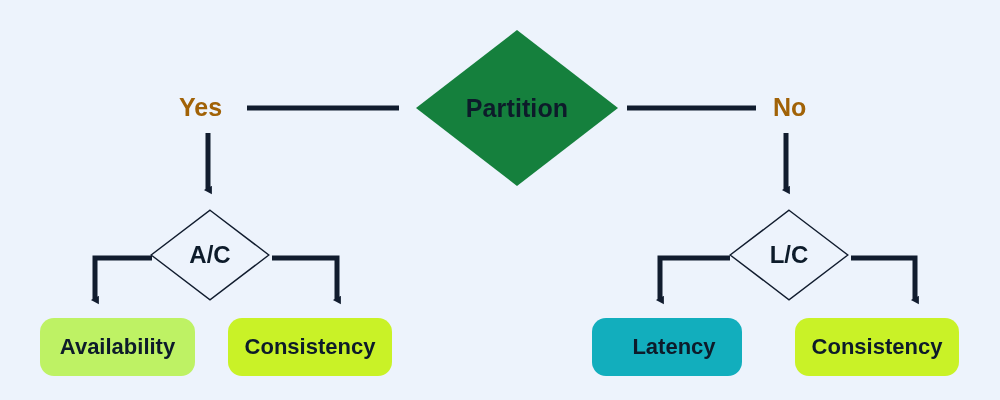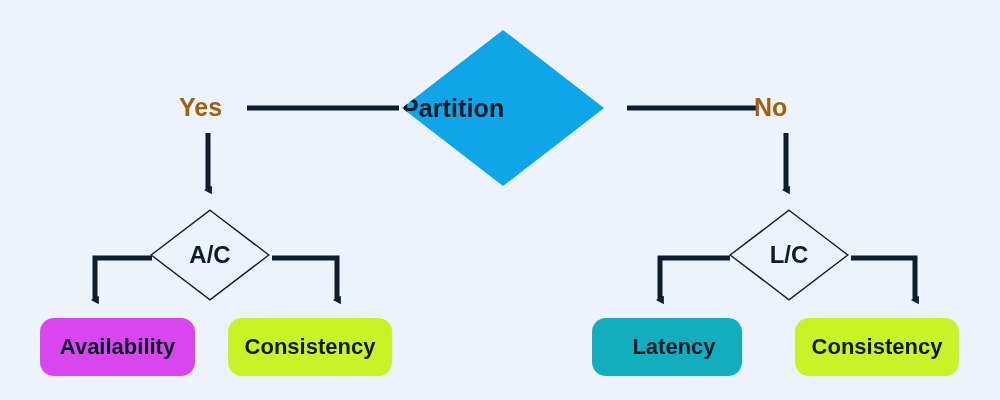--- a/index.html
+++ b/index.html
@@ -23,30 +23,30 @@
     position: absolute;
     left: 0;
     top: 0;
     width: 1000px;
     height: 400px;
   }
 
   
   .root-diamond {
     position: absolute;
-    left: 402px;
+    left: 416px;
     top: 30px;
     width: 202px;
     height: 156px;
-    background: #0ea5e9;
+    background: #15803d;
     -webkit-clip-path: polygon(50% 0%, 100% 50%, 50% 100%, 0% 50%);
     clip-path: polygon(50% 0%, 100% 50%, 50% 100%, 0% 50%);
     display: flex;
     align-items: center;
-    justify-content: flex-start;
+    justify-content: center;
   }
   .root-diamond .dlabel {
     font-size: 25px;
     font-weight: bold;
     color: #0d1b2a;
     letter-spacing: 0.1px;
   }
 
   
   .sub-diamond {
@@ -78,40 +78,40 @@
 
   
   .edge-label {
     position: absolute;
     font-size: 25px;
     font-weight: bold;
     color: #a16207;
     line-height: 1;
   }
   #label-yes { left: 179px; top: 95px; }
-  #label-no  { left: 754px; top: 95px; }
+  #label-no  { left: 773px; top: 95px; }
 
   
   .term-box {
     position: absolute;
     height: 58px;
     border-radius: 14px;
     display: flex;
     align-items: center;
     justify-content: center;
     box-sizing: border-box;
     padding: 0 16px;
   }
   .term-box .blabel {
     font-size: 22px;
     font-weight: bold;
     color: #0d1b2a;
     white-space: nowrap;
   }
-  #box-availability { left: 40px;  top: 318px; width: 155px; background: #d946ef; }
+  #box-availability { left: 40px;  top: 318px; width: 155px; background: #bef264; }
   #box-consistency-1{ left: 228px; top: 318px; width: 164px; background: #c9f227; }
   #box-latency      { left: 592px; top: 318px; width: 150px; background: #12aebd; padding-left: 30px; }
   #box-consistency-2{ left: 795px; top: 318px; width: 164px; background: #c9f227; }
 </style>
 </head>
 <body>
 
 <div id="diagram">
 
   <svg id="wires" viewBox="0 0 1000 400" width="1000" height="400" aria-hidden="true">

